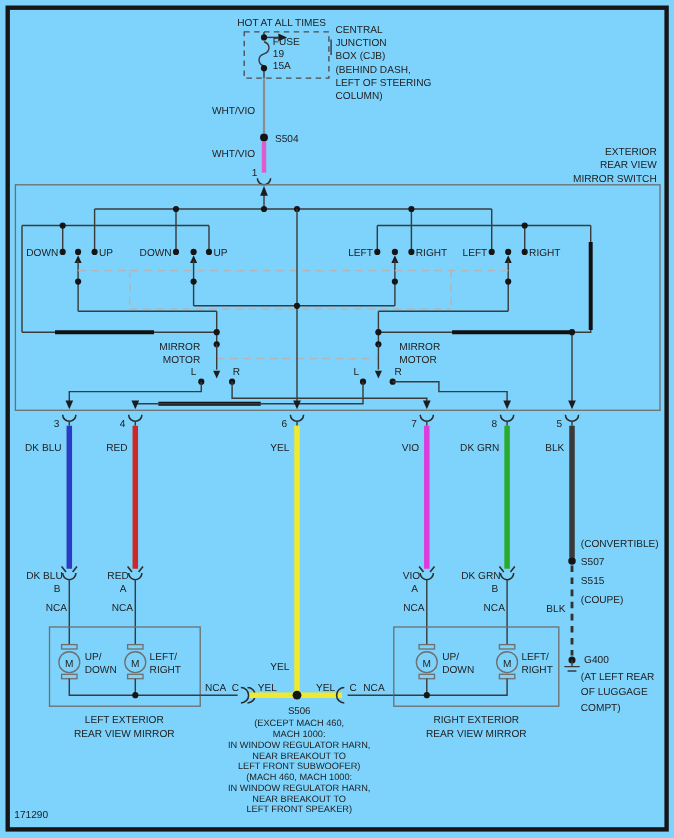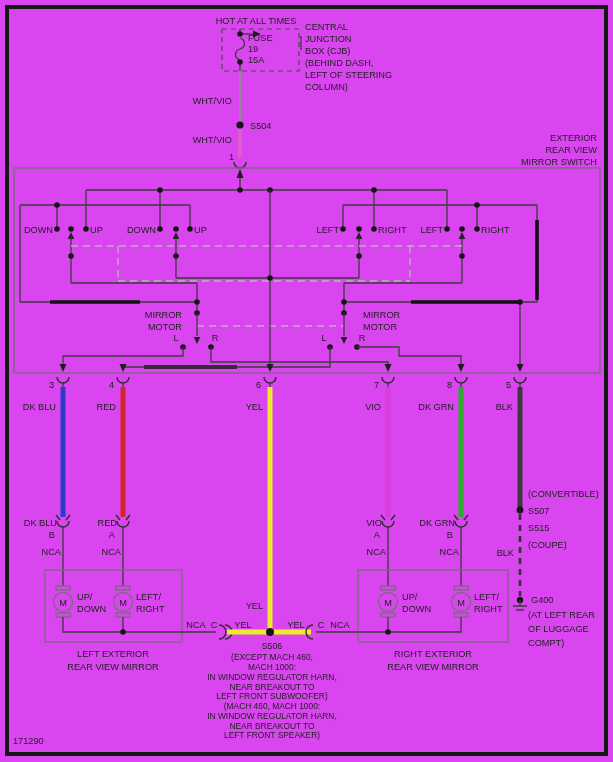--- a/index.html
+++ b/index.html
@@ -1,16 +1,16 @@
 <!DOCTYPE html>
 <html><head>
 <meta charset="utf-8">
 <style>
   html,body{margin:0;padding:0;background:#e8e8e8;}
-  .page{width:613px;height:762px;background:#d946ef;position:relative;margin:0 auto;
+  .page{width:613px;height:762px;background:#7dd3fc;position:relative;margin:0 auto;
         font-family:"Liberation Sans", sans-serif;}
   svg{display:block}
   text{fill:#222;font-family:"Liberation Sans", sans-serif;}
   .t9{font-size:9.2px;}
   .t8{font-size:8.4px;}
   .tsm{font-size:8.8px;}
   .wire{stroke:#3b3b3b;stroke-width:1.3;fill:none;}
   .wire-thick{stroke:#101010;stroke-width:3.6;fill:none;}
   .boxline{stroke:#6f6f6f;stroke-width:1.2;fill:none;}
   .mech{stroke:#b5b5b5;stroke-width:1.4;fill:none;stroke-dasharray:7 5;}

